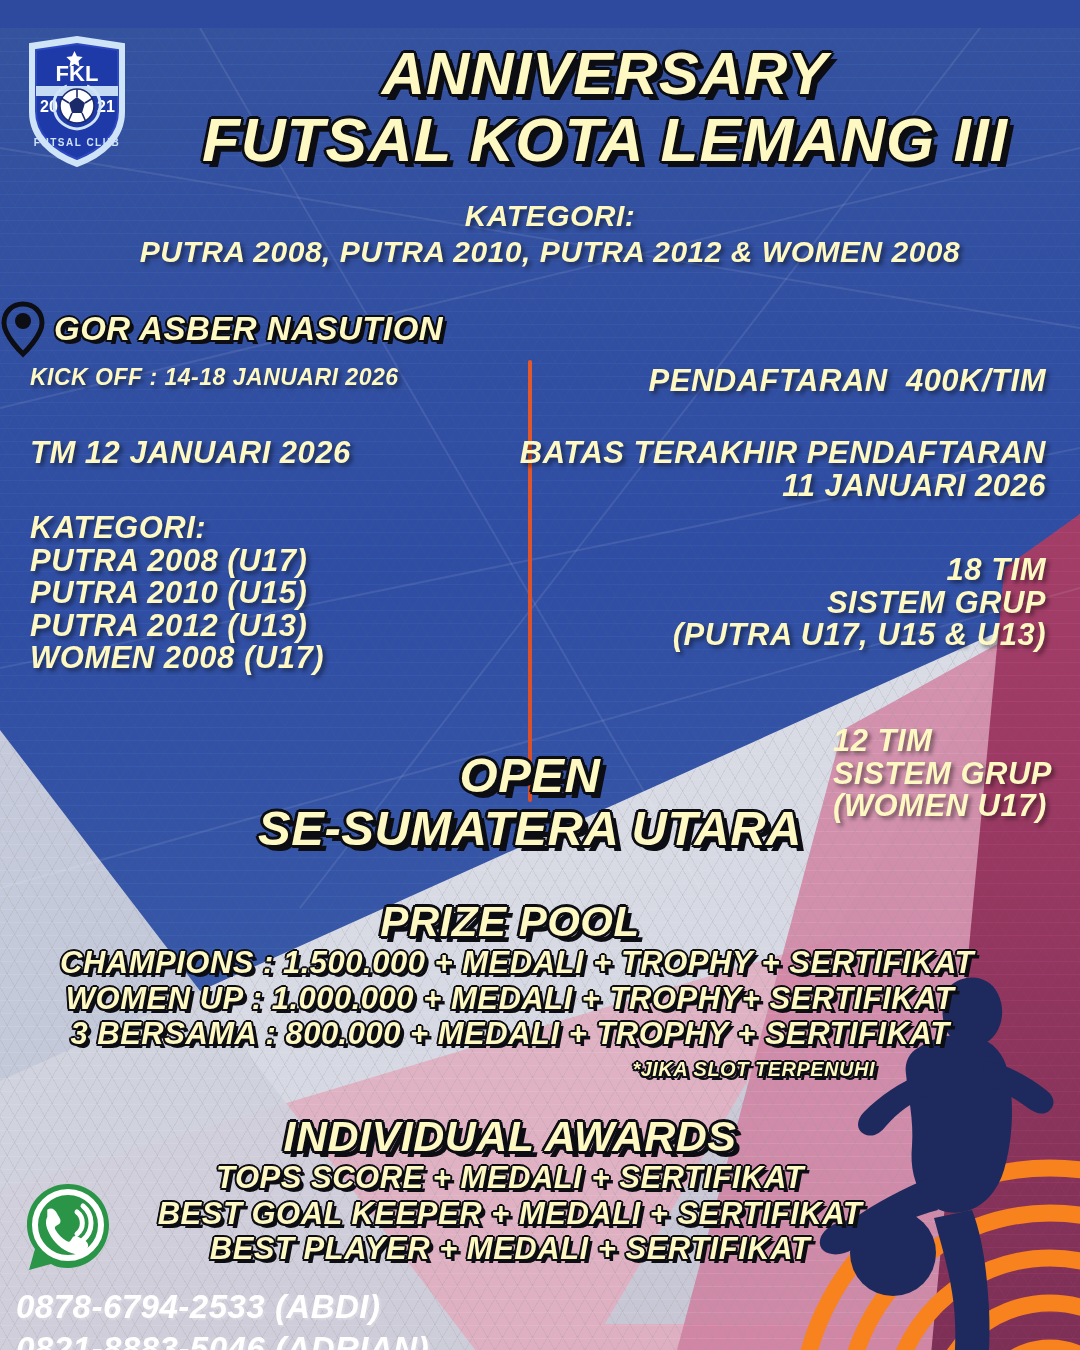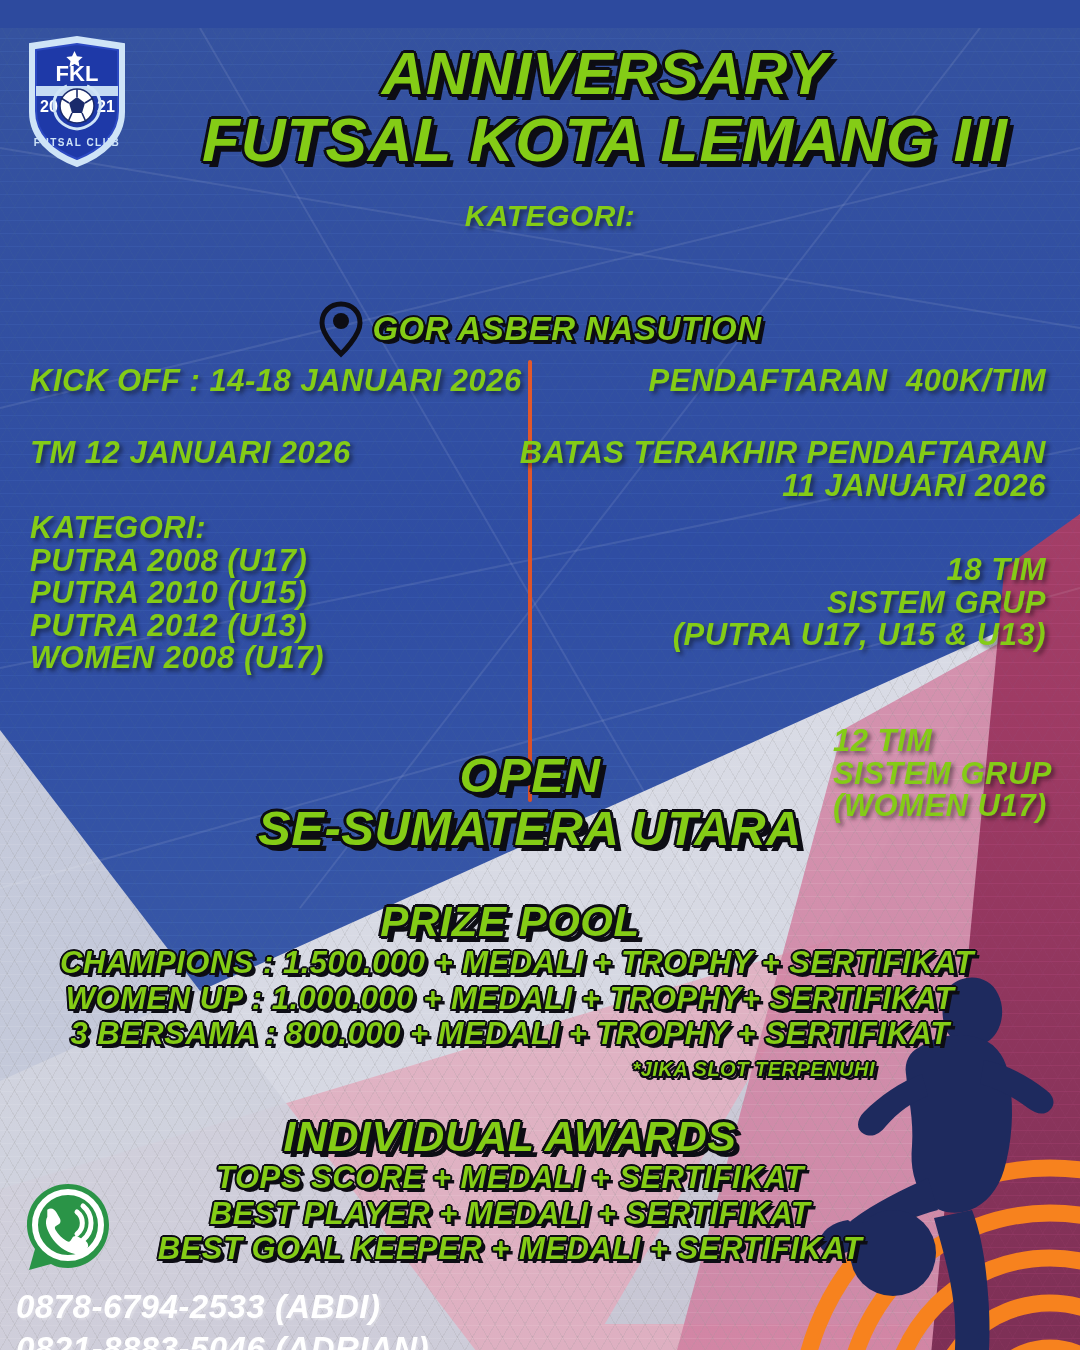--- a/index.html
+++ b/index.html
@@ -77,21 +77,21 @@
   .arcs { position:absolute; right:-60px; bottom:-80px; width:420px; height:340px; }
 
   
   .player { position:absolute; right:12px; bottom:0px; width:270px; height:430px; }
 
   
   .logo { position:absolute; left:22px; top:6px; width:110px; height:135px; }
 
   
   .tx {
-    color:#84cc16;
+    color:#fef9c3;
     font-style:italic;
     font-weight:bold;
     letter-spacing:.5px;
     line-height:1.05;
     white-space:pre;
   }
   .out-blk {
     -webkit-text-stroke:0px;
     text-shadow:
        3px 0 0 #0d0d14, -3px 0 0 #0d0d14, 0 3px 0 #0d0d14, 0 -3px 0 #0d0d14,
@@ -115,32 +115,32 @@
   #title .l2 { font-size:62px; letter-spacing:1px; margin-top:2px;}
 
   #kategori-top {
     position:absolute; left:120px; top:172px; width:860px; text-align:center;
   }
   #kategori-top .k1 { font-size:30px; }
   #kategori-top .k2 { font-size:30px; margin-top:4px;}
 
   #venue {
     position:absolute; left:0; top:272px; width:1080px;
-    display:flex; align-items:center; justify-content:center; gap:8px;
+    display:flex; align-items:center; gap:8px;
   }
   #venue .vname { font-size:33px; }
 
   #divider {
     position:absolute; left:528px; top:332px;
     width:4px; height:442px;
     background:linear-gradient(180deg,#e2592c,#d94f28);
     border-radius:2px;
   }
 
-  #kickoff  { position:absolute; left:30px; top:337px; font-size:31px; }
+  #kickoff  { position:absolute; left:30px; top:337px; font-size:23px; }
   #tm       { position:absolute; left:30px; top:409px; font-size:31px; }
   #kat-block{ position:absolute; left:30px; top:484px; font-size:31px; line-height:1.28; }
 
   #fee      { position:absolute; right:34px; top:337px; font-size:31px; text-align:right;}
   #deadline { position:absolute; right:34px; top:409px; font-size:31px; text-align:right; line-height:1.3;}
   #tim18    { position:absolute; right:34px; top:526px; font-size:31px; text-align:right; line-height:1.3;}
   #tim12    { position:absolute; right:28px; top:697px; font-size:31px; text-align:left; line-height:1.3;}
 
   #open {
     position:absolute; left:250px; top:722px; width:560px; text-align:center;
@@ -261,20 +261,21 @@
     </svg>
   </div>
 
   <div id="title">
     <div class="tx out-blk l1">ANNIVERSARY</div>
     <div class="tx out-blk l2">FUTSAL KOTA LEMANG III</div>
   </div>
 
   <div id="kategori-top">
     <div class="tx sh-soft k1">KATEGORI:</div>
+    <div class="tx sh-soft k2">PUTRA 2008, PUTRA 2010, PUTRA 2012 &amp; WOMEN 2008</div>
   </div>
 
   <div id="venue">
     <span style="display:inline-block;width:46px;height:58px;">
       <svg viewBox="0 0 46 58" width="46" height="58">
         <path d="M23,4 C12,4 4,12 4,23 C4,36 23,54 23,54 C23,54 42,36 42,23 C42,12 34,4 23,4 Z" fill="none" stroke="#0d0d14" stroke-width="5"></path>
         <circle cx="23" cy="21" r="8" fill="#0d0d14"></circle>
       </svg>
     </span>
     <span class="tx out-sm vname">GOR ASBER NASUTION</span>
@@ -321,22 +322,22 @@
     <div class="tx out-blk ph">PRIZE POOL</div>
     <div class="tx out-sm pl">CHAMPIONS : 1.500.000 + MEDALI + TROPHY + SERTIFIKAT</div>
     <div class="tx out-sm pl">WOMEN UP : 1.000.000 + MEDALI + TROPHY+ SERTIFIKAT</div>
     <div class="tx out-sm pl">3 BERSAMA : 800.000 + MEDALI + TROPHY + SERTIFIKAT</div>
     <div class="tx out-sm note">*JIKA SLOT TERPENUHI</div>
   </div>
 
   <div id="awards">
     <div class="tx out-blk ah">INDIVIDUAL AWARDS</div>
     <div class="tx out-sm al">TOPS SCORE + MEDALI + SERTIFIKAT</div>
+    <div class="tx out-sm al">BEST GOAL KEEPER + MEDALI + SERTIFIKAT</div>
     <div class="tx out-sm al">BEST PLAYER + MEDALI + SERTIFIKAT</div>
-    <div class="tx out-sm al">BEST GOAL KEEPER + MEDALI + SERTIFIKAT</div>
   </div>
 
   <div id="wa-icon">
     <svg viewBox="0 0 92 94">
       <path d="M46,4 C23,4 5,22 5,45 C5,54 8,62 13,69 L7,90 L29,84 C34,87 40,88 46,88
                C69,88 87,68 87,45 C87,22 69,4 46,4 Z" fill="#2a9447"></path>
       <circle cx="46" cy="45" r="33" fill="none" stroke="#ffffff" stroke-width="6"></circle>
       <path d="M34,28 c4,-3 8,-1 10,3 l4,7 c1,3 0,5 -2,6 l-3,2 c-1,1 -1,2 0,4
                c3,5 7,9 12,12 c2,1 3,1 4,0 l2,-3 c1,-2 3,-3 6,-2 l7,4 c4,2 6,6 3,10
                c-3,4 -8,6 -13,5 c-10,-2 -20,-9 -26,-19 c-5,-8 -7,-16 -4,-21 z" fill="#ffffff" transform="translate(-6,4) scale(0.92)"></path>

